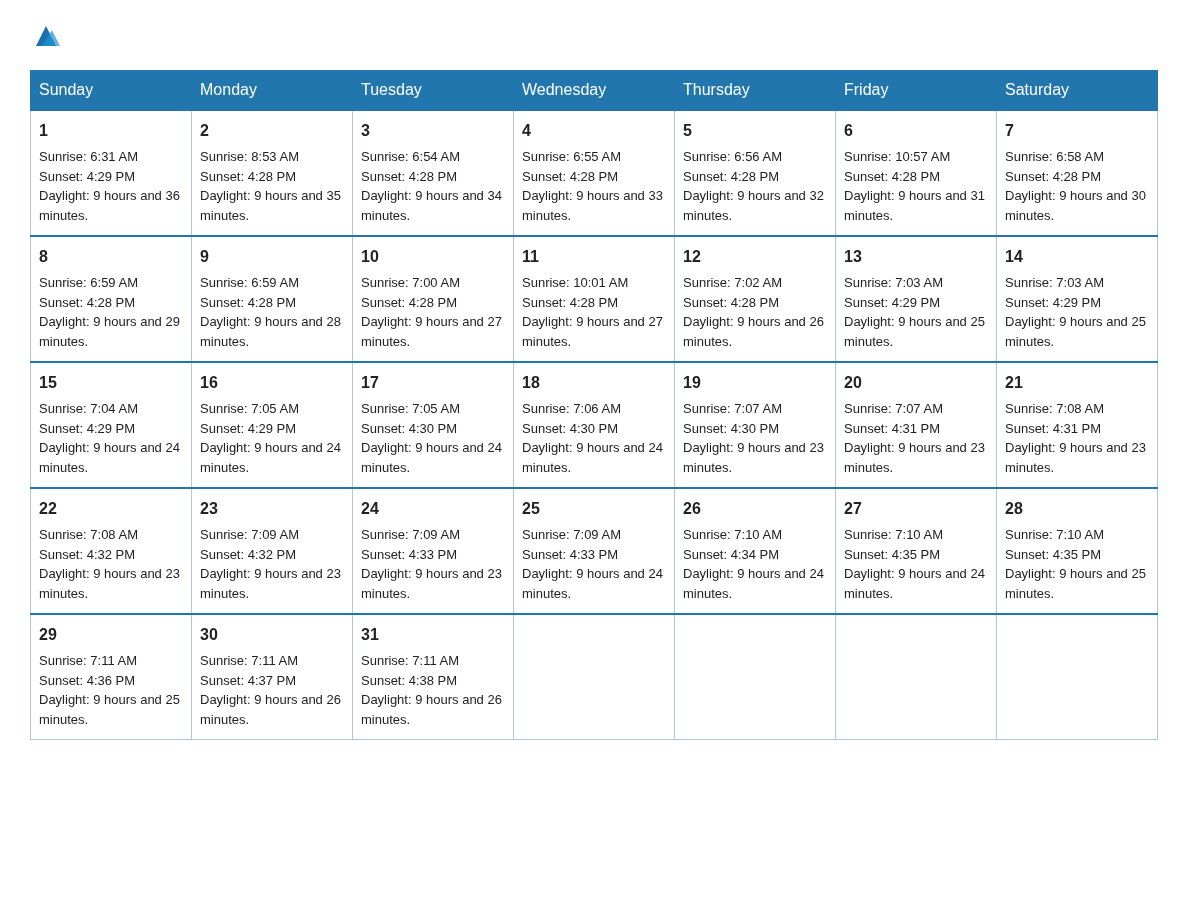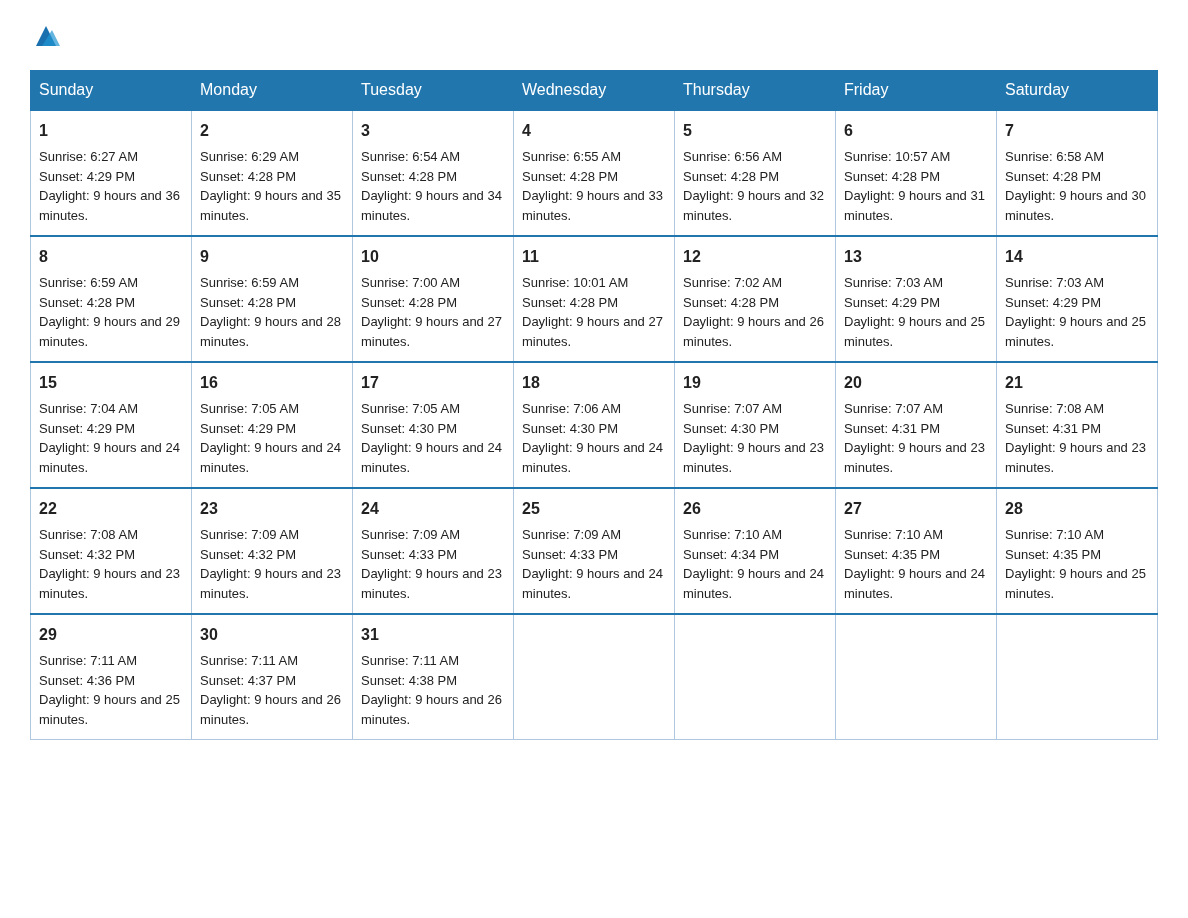--- a/index.html
+++ b/index.html
@@ -127,27 +127,27 @@
         <th>Wednesday</th>
         <th>Thursday</th>
         <th>Friday</th>
         <th>Saturday</th>
       </tr>
   </thead>
   <tbody id="calendar-body">
   <tr>
         <td>
         <span class="day-num">1</span>
-        <span>Sunrise: 6:27 AM</span><br>
+        <span>Sunrise: 6:31 AM</span><br>
         <span>Sunset: 4:29 PM</span><br>
         <span>Daylight: 9 hours and 36 minutes.</span>
       </td>
         <td>
         <span class="day-num">2</span>
-        <span>Sunrise: 6:29 AM</span><br>
+        <span>Sunrise: 8:53 AM</span><br>
         <span>Sunset: 4:28 PM</span><br>
         <span>Daylight: 9 hours and 35 minutes.</span>
       </td>
         <td>
         <span class="day-num">3</span>
         <span>Sunrise: 6:54 AM</span><br>
         <span>Sunset: 4:28 PM</span><br>
         <span>Daylight: 9 hours and 34 minutes.</span>
       </td>
         <td>

